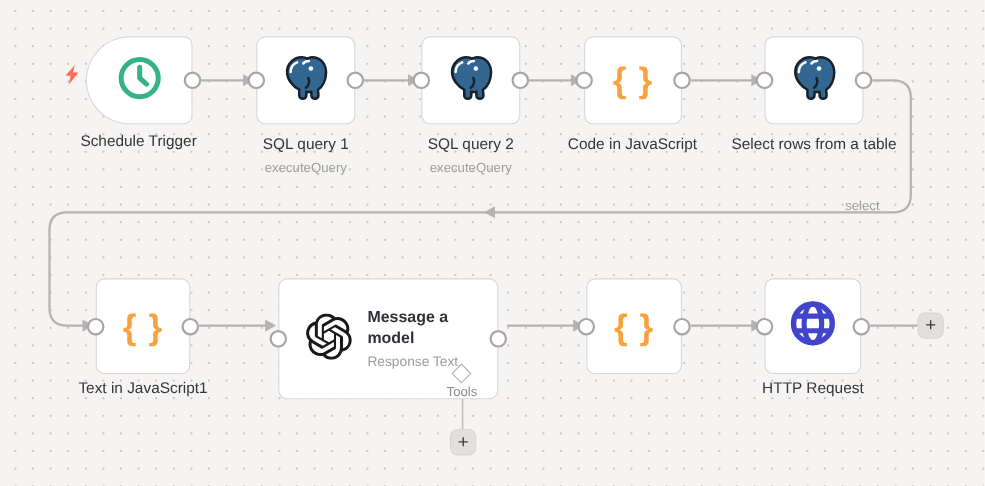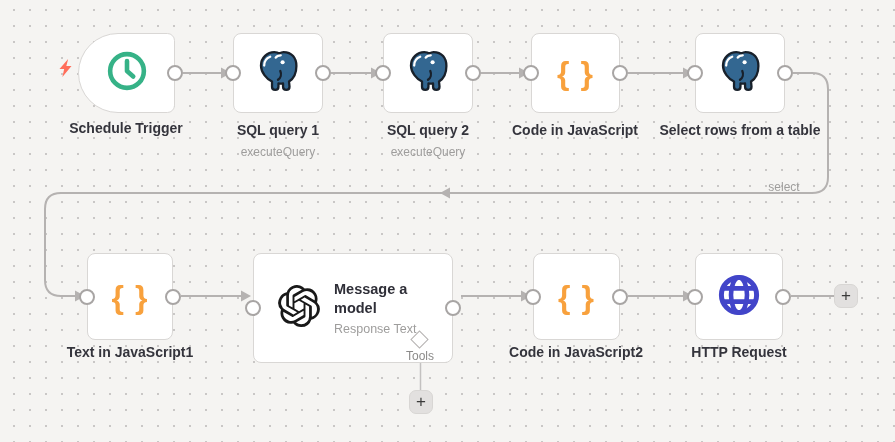--- a/index.html
+++ b/index.html
@@ -29,21 +29,21 @@
   .port.out{right:-9px;}
 
   .code-glyph{color:var(--code_icon,#f8a13d);font-weight:700;font-size:32px;letter-spacing:1px;line-height:1;user-select:none;}
   .stroke-clock{stroke:var(--clock_icon,#36b287);fill:none;}
   .stroke-globe{stroke:var(--globe_icon,#4245c9);fill:none;}
   .fill-bolt{fill:var(--bolt_icon,#ff6d5a);}
   .fill-pg{fill:var(--postgres_icon,#336791);}
 
   .nlabel{
     position:absolute;transform:translateX(-50%);white-space:nowrap;z-index:2;
-    font-size:14px;font-weight:700;color:#34343c;
+    font-size:14px;font-weight:400;color:#34343c;
   }
   .nsub{
     position:absolute;transform:translateX(-50%);white-space:nowrap;z-index:2;
     font-size:12px;font-weight:400;color:#9e9d9c;
   }
   
   #n-st {left:78px; top:33px; width:97px; height:80px;}
   #n-sq1{left:233px;top:33px; width:90px; height:80px;}
   #n-sq2{left:383px;top:33px; width:90px; height:80px;}
   #n-cjs{left:531px;top:33px; width:89px; height:80px;}
@@ -206,21 +206,20 @@
   </div>
   <span class="diamond"></span>
   <div class="nlabel" id="l-tools">Tools</div>
   <div class="add-btn" id="add-tools">+</div>
 
   <div class="node" id="n-cjs2">
     <span class="code-glyph">{ }</span>
     <span class="port in"></span>
     <span class="port out"></span>
   </div>
-  <div class="nlabel" id="l-cjs2">Code in JavaScript2</div>
 
   <div class="node" id="n-hr">
     <span>
       <svg width="48" height="48" viewBox="0 0 24 24">
         <circle class="stroke-globe" cx="12" cy="12" r="8.8" stroke-width="2.5"></circle>
         <ellipse class="stroke-globe" cx="12" cy="12" rx="4" ry="8.8" stroke-width="2.3"></ellipse>
         <path class="stroke-globe" d="M3.8 8.7 H20.2 M3.8 15.3 H20.2" stroke-width="2.3"></path>
       </svg>
     </span>
     <span class="port in"></span>

